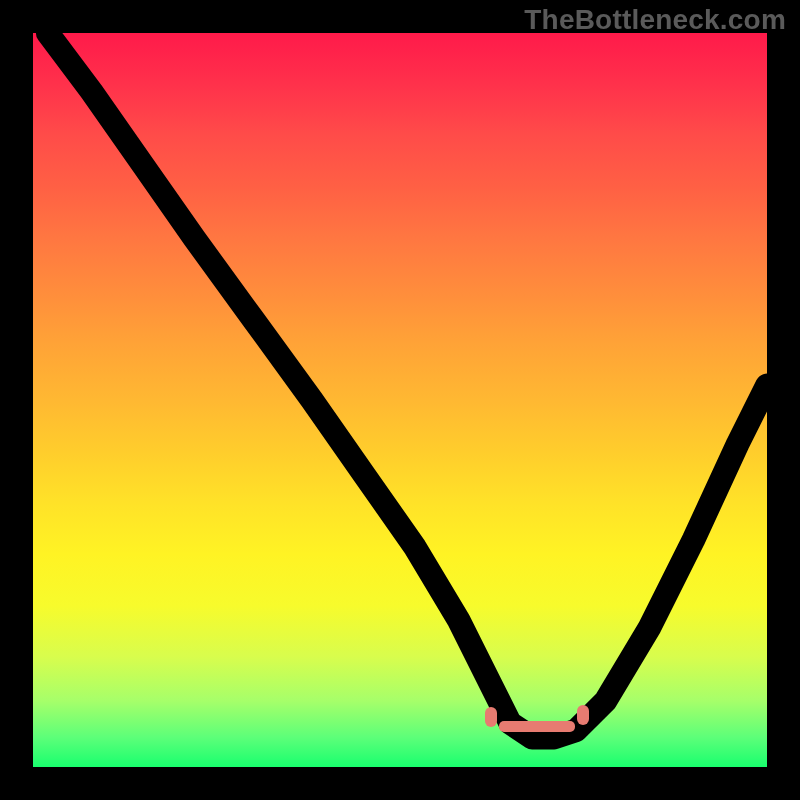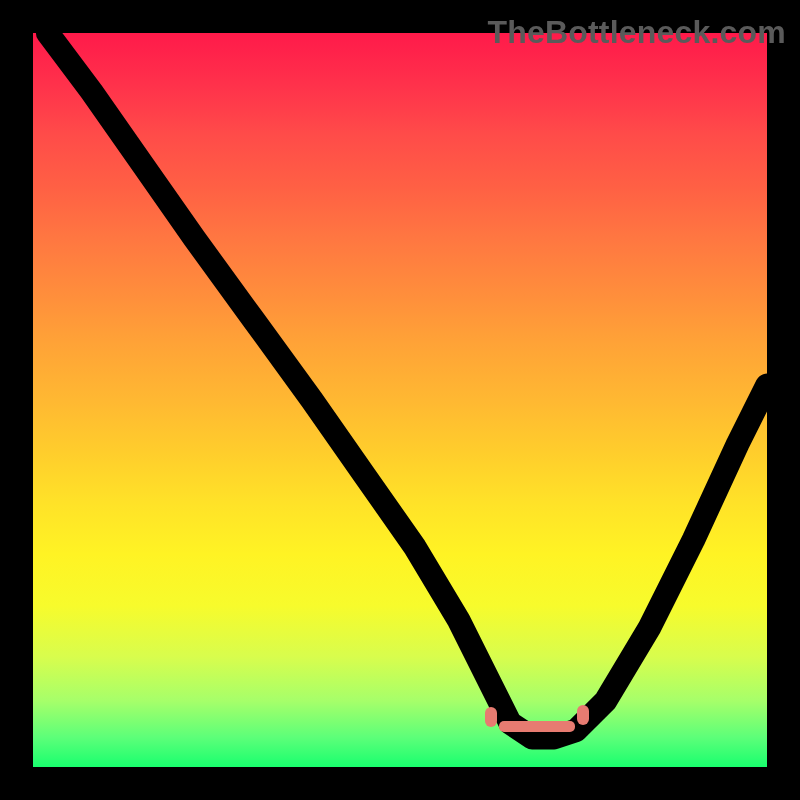--- a/index.html
+++ b/index.html
@@ -12,23 +12,23 @@
     font-family: Arial, Helvetica, sans-serif;
   }
   .frame {
     position: relative;
     width: 800px;
     height: 800px;
     background: #000;
   }
   .watermark {
     position: absolute;
-    top: 14px;
+    top: 4px;
     right: 14px;
-    font-size: 32px;
+    font-size: 28px;
     font-weight: 600;
     color: #5a5a5a;
     letter-spacing: 0.2px;
     z-index: 10;
   }
   .plot-area {
     position: absolute;
     left: 33px;
     top: 33px;
     width: 734px;

